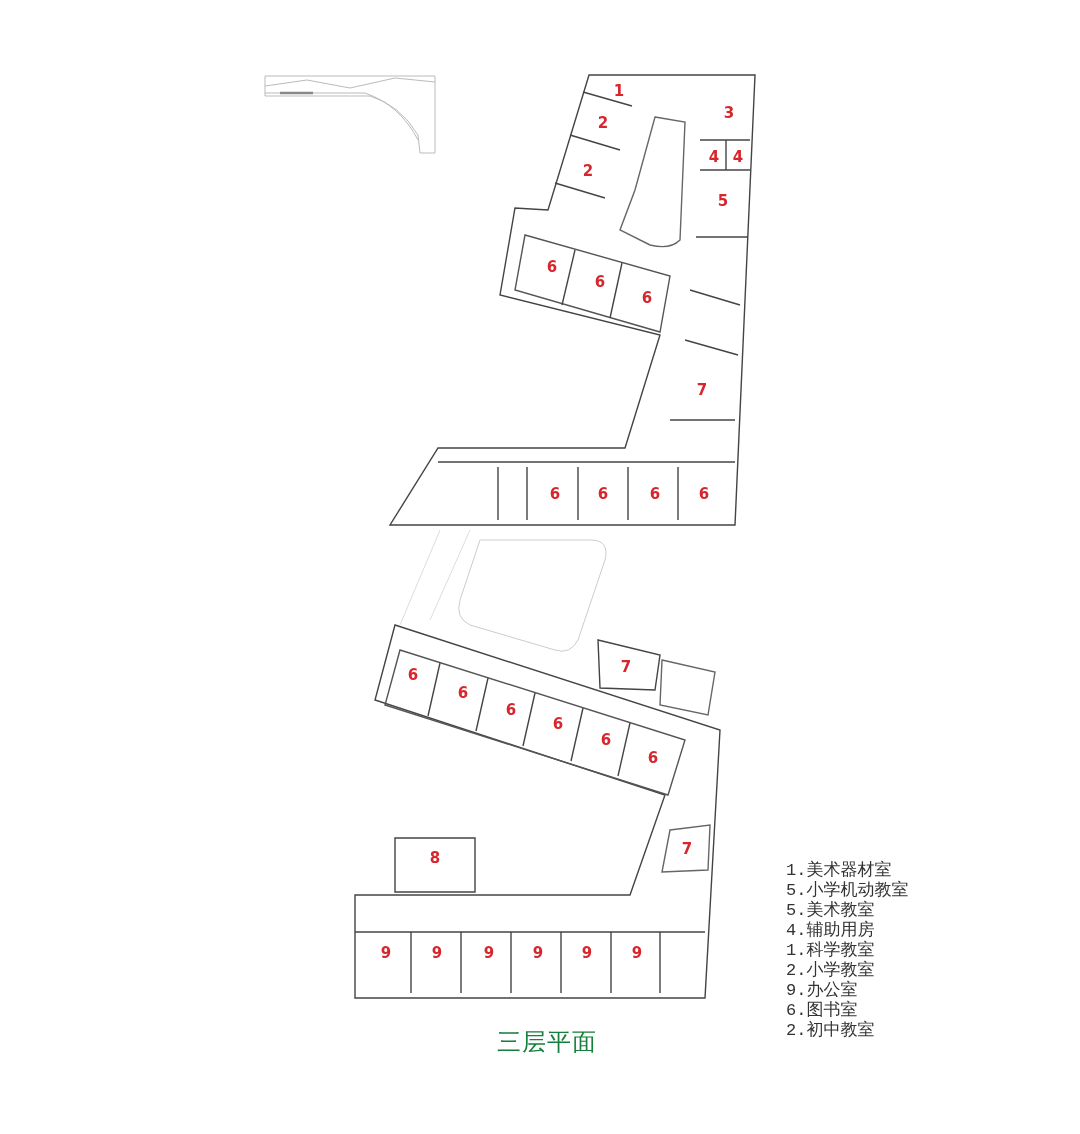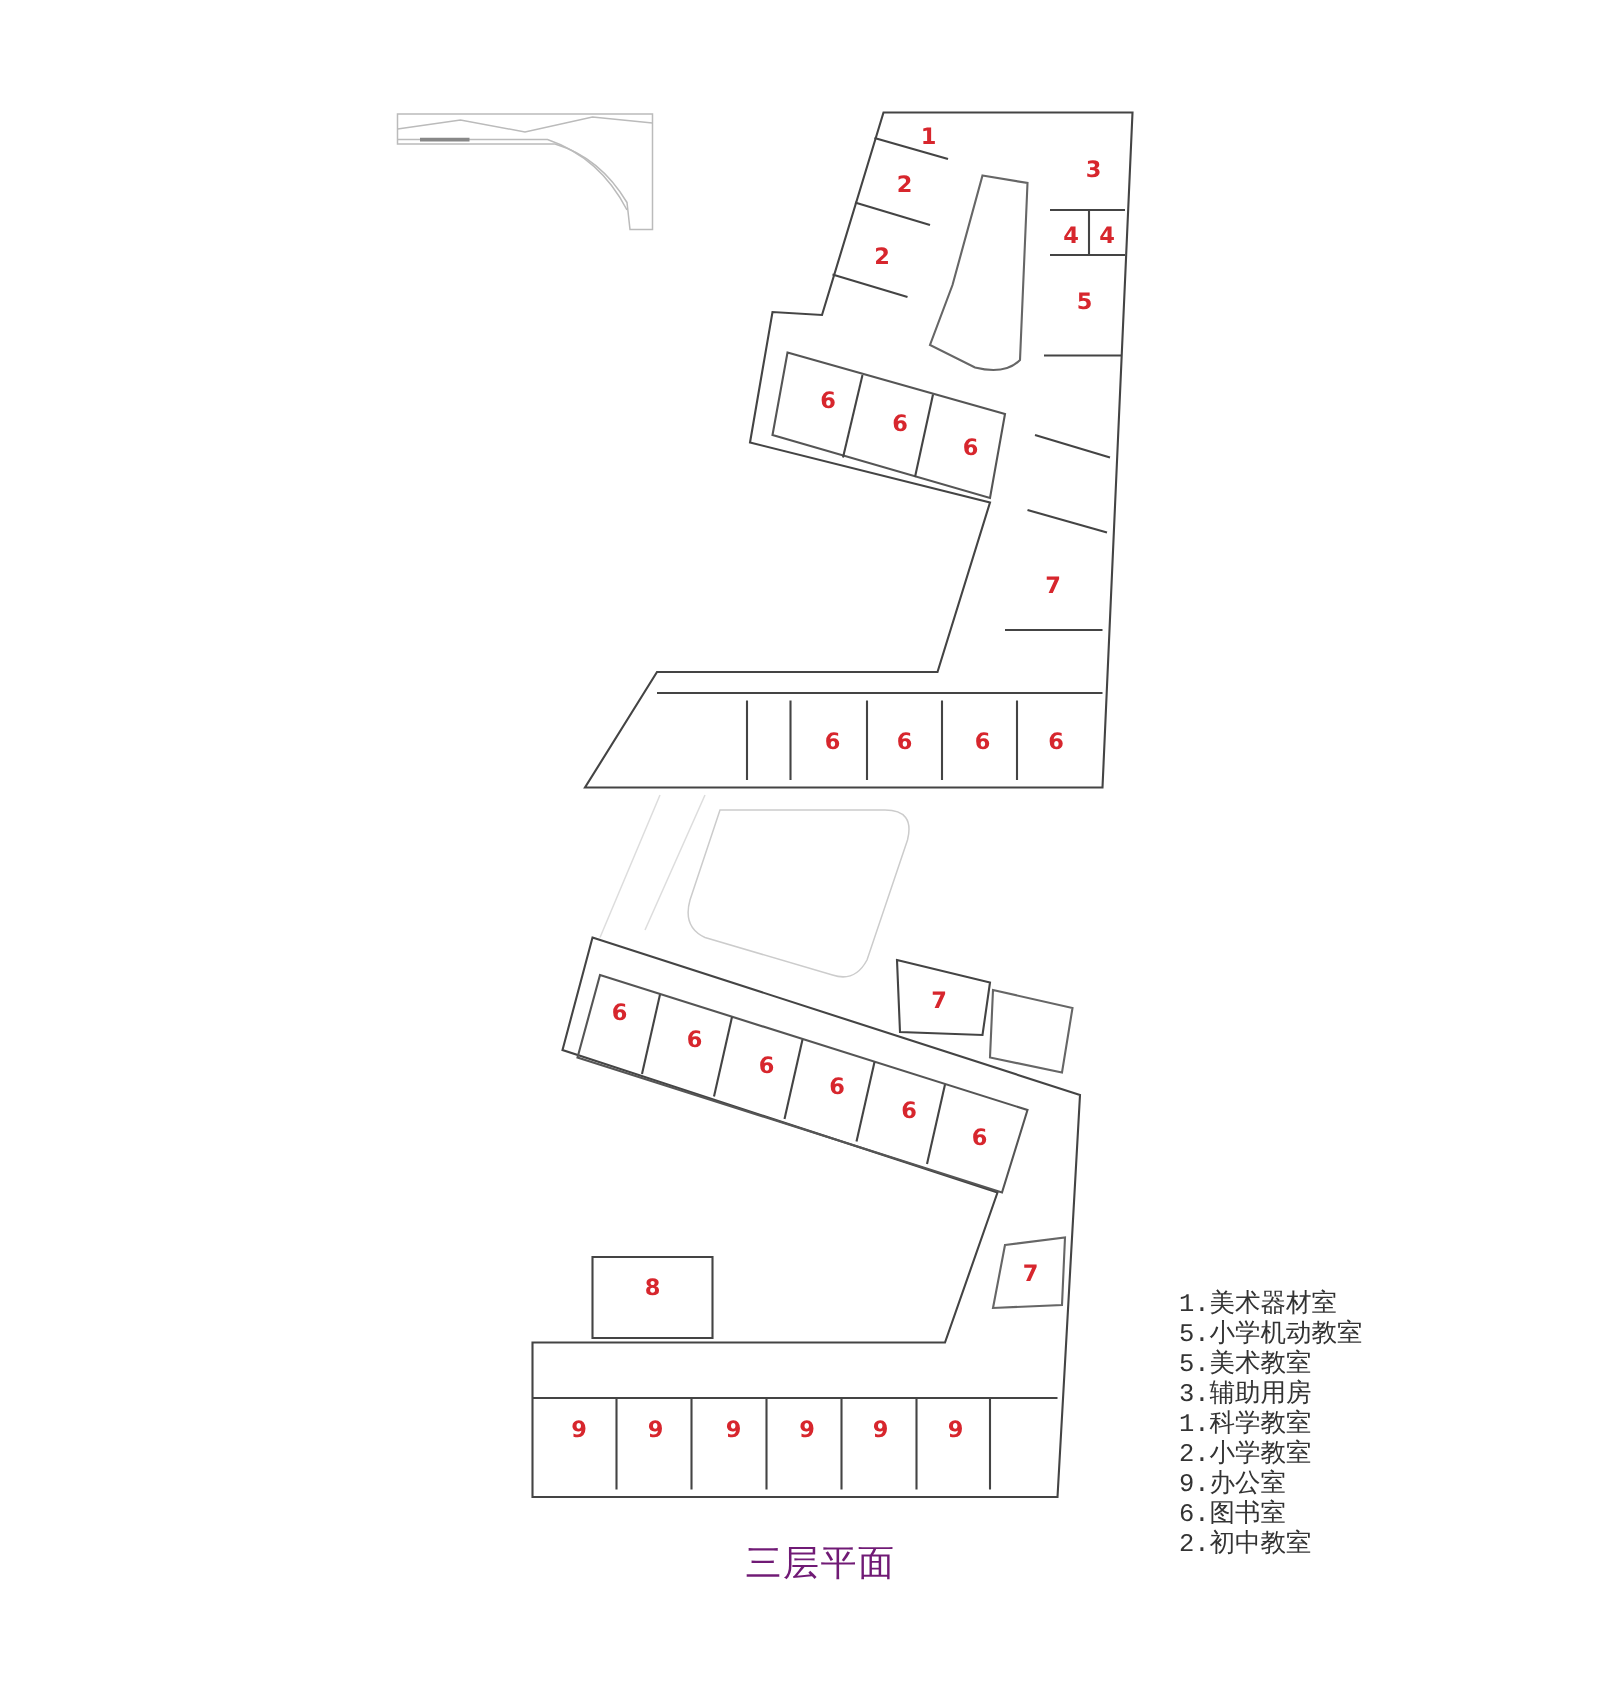--- a/index.html
+++ b/index.html
@@ -1,21 +1,21 @@
 <!DOCTYPE html>
 <html><head>
 <meta charset="utf-8">
 <style>
   html, body { margin:0; padding:0; background:#ffffff; }
   body { width:1080px; height:1134px; position:relative; overflow:hidden; font-family:"DejaVu Sans", sans-serif; }
   #plan { position:absolute; left:0; top:0; width:1080px; height:1134px; }
   .label { position:absolute; color:#d7262d; font-weight:bold; font-size:15px; font-family:"DejaVu Sans", sans-serif; transform:translate(-50%,-50%); }
   .legend { position:absolute; left:786px; top:817px; font-size:17px; color:#333; line-height:20px; font-family:Liberation Mono, monospace;margin-top:44px; }
   .legend div { white-space:nowrap; }
-  .title { position:absolute; left:497px; top:1026px; font-size:24px; color:#701a75; font-family:"DejaVu Sans", sans-serif; letter-spacing:1px; }
+  .title { position:absolute; left:497px; top:1026px; font-size:24px; color:#15803d; font-family:"DejaVu Sans", sans-serif; letter-spacing:1px; }
 </style>
 </head>
 <body>
 
 <svg id="plan" viewBox="0 0 1080 1134" xmlns="http://www.w3.org/2000/svg">
   <g fill="none" stroke="#bbb" stroke-width="1">
 
     <path d="M265 76 L435 76 L435 153 L420 153 L418 135 Q400 105 370 96 L265 96 Z"></path>
     <path d="M265 86 L307 80 L350 88 L395 78 L435 82"></path>
     <path d="M265 93 L365 93 Q400 105 418 140"></path>
@@ -113,21 +113,21 @@
     <span class="label" style="left: 489px; top: 953px; color: rgb(215, 38, 45);">9</span>
     <span class="label" style="left: 538px; top: 953px; color: rgb(215, 38, 45);">9</span>
     <span class="label" style="left: 587px; top: 953px; color: rgb(215, 38, 45);">9</span>
     <span class="label" style="left: 637px; top: 953px; color: rgb(215, 38, 45);">9</span>
   </div>
 
 <div class="legend">
   <div>1.美术器材室</div>
   <div>5.小学机动教室</div>
   <div>5.美术教室</div>
-  <div>3.辅助用房</div>
+  <div>4.辅助用房</div>
   <div>1.科学教室</div>
   <div>2.小学教室</div>
   <div>9.办公室</div>
   <div>6.图书室</div>
   <div>2.初中教室</div>
 </div>
 
 <div class="title">三层平面</div>
 
 </body></html>

